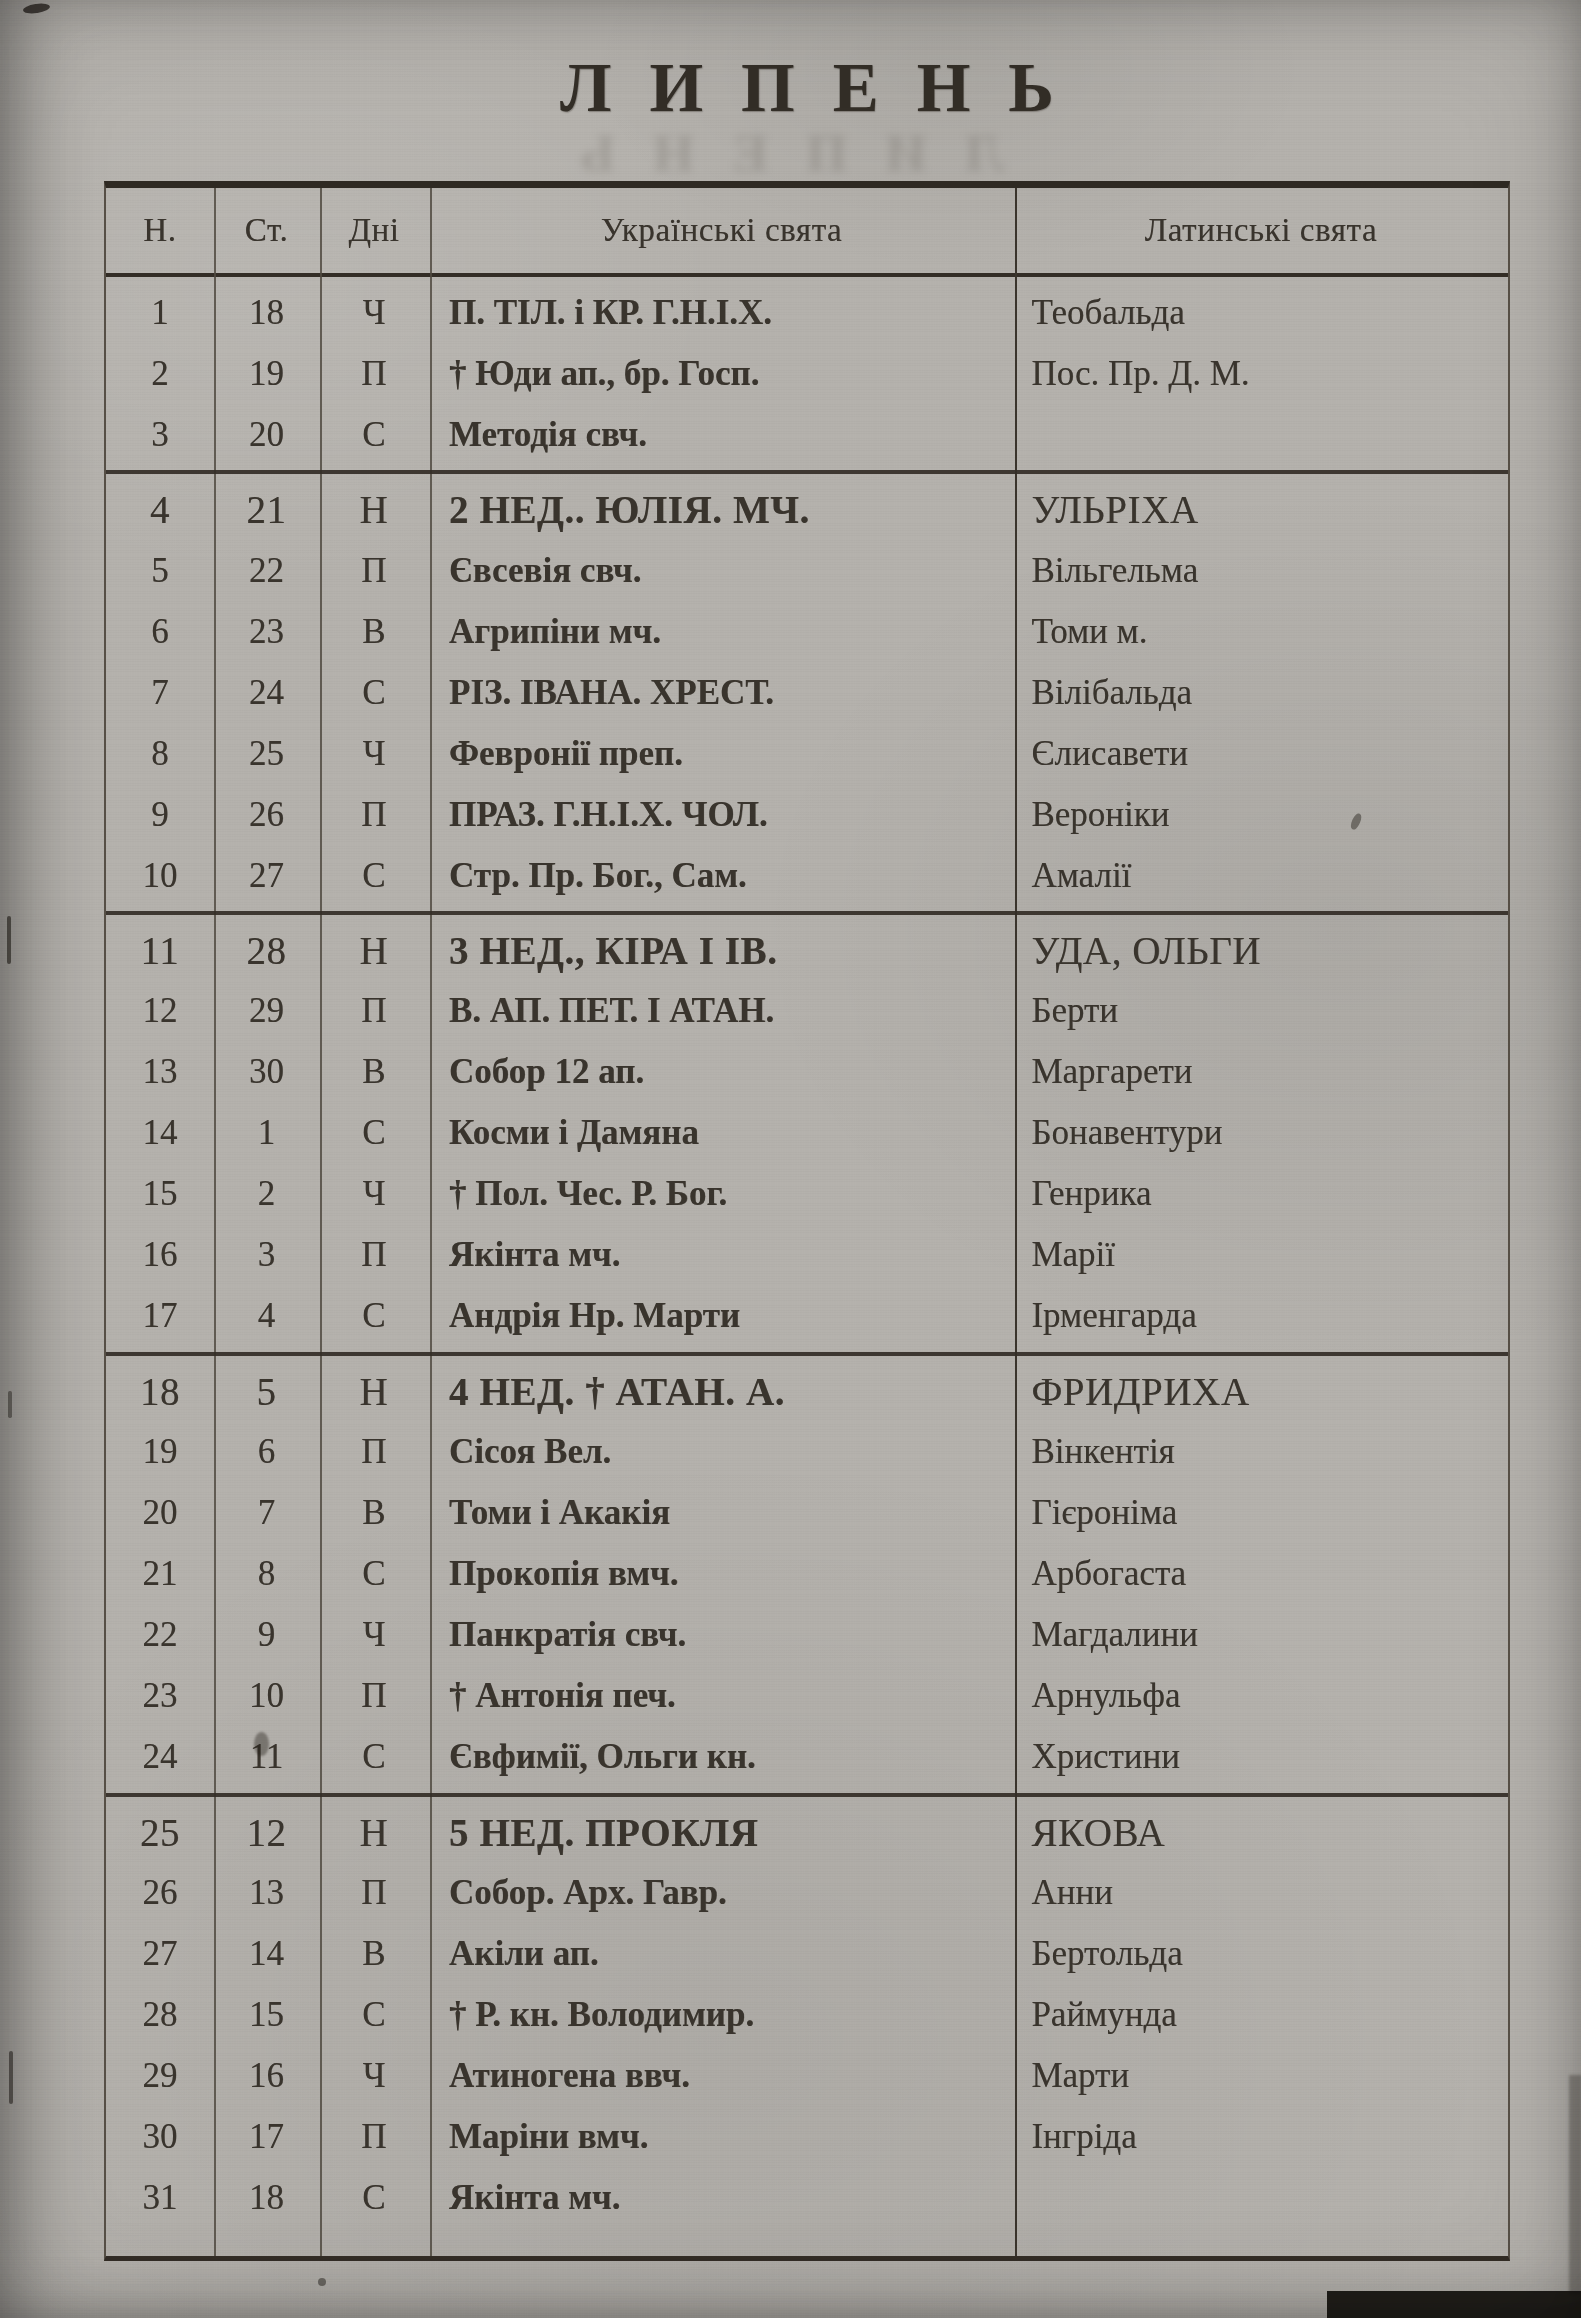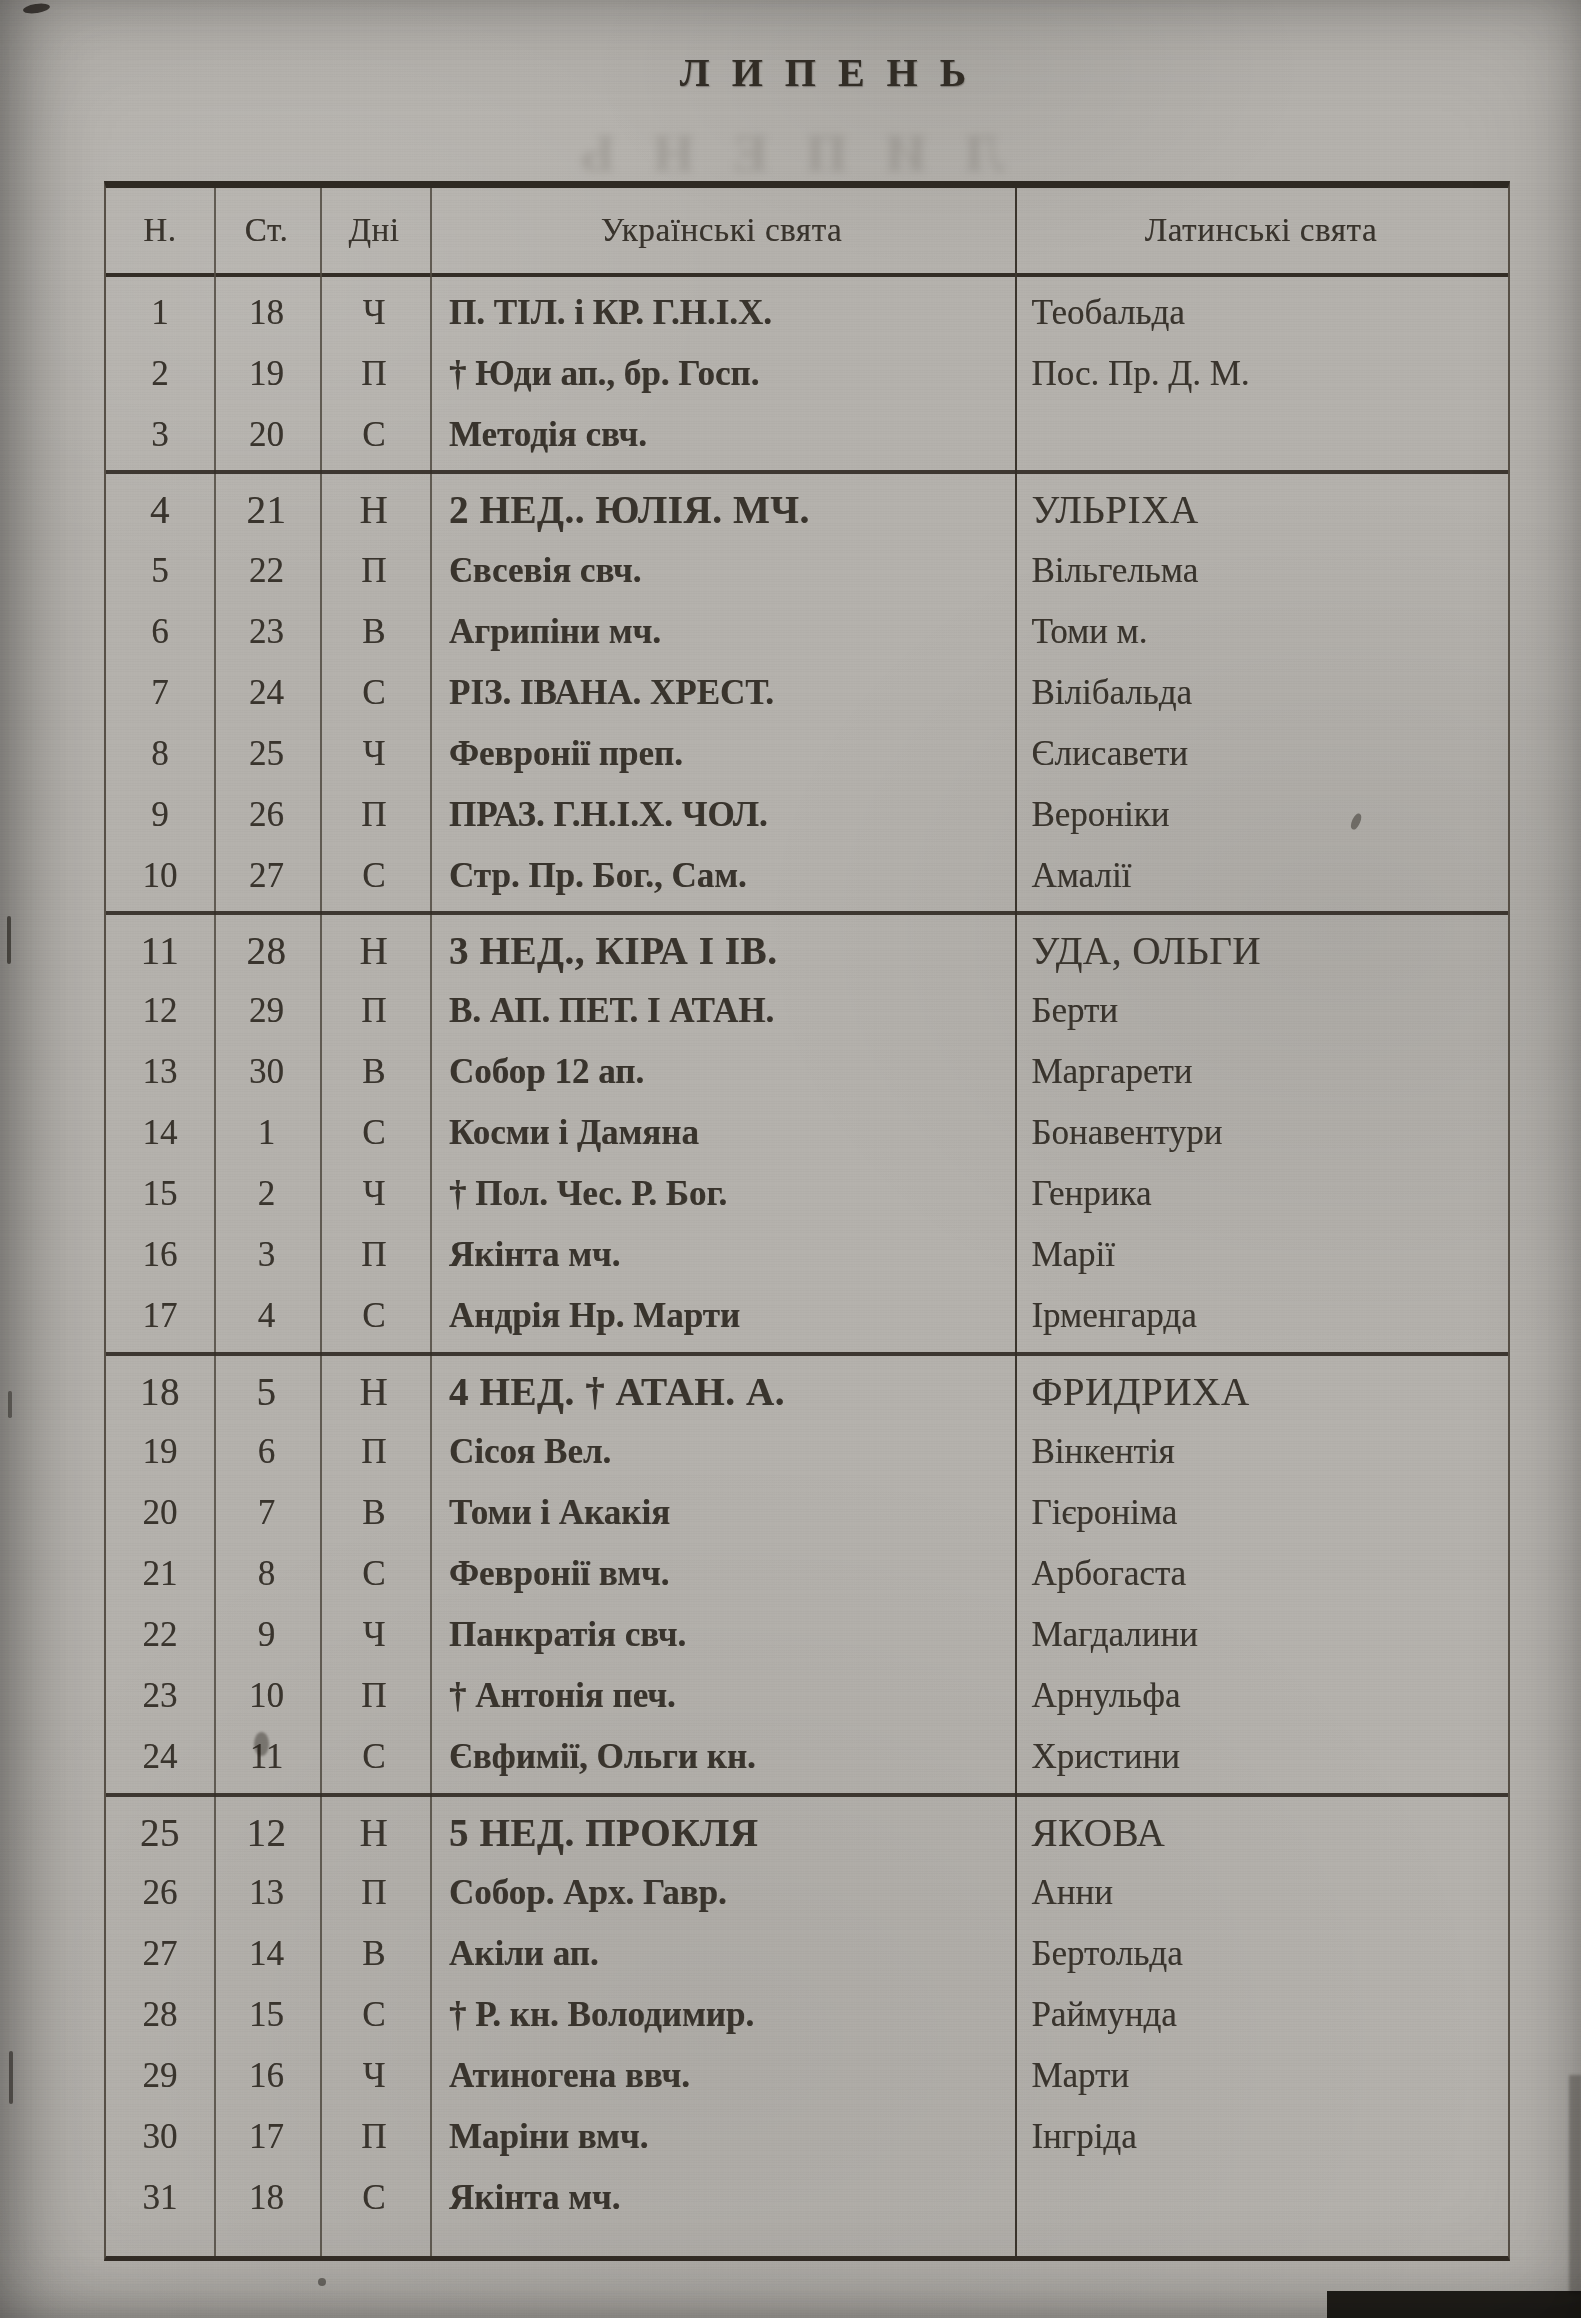--- a/index.html
+++ b/index.html
@@ -17,22 +17,22 @@
   .grain{position:absolute;inset:0;pointer-events:none;
     background-image:
       repeating-linear-gradient(0deg, rgba(0,0,0,.014) 0 0.6px, transparent 0.6px 1.7px),
       repeating-linear-gradient(90deg, rgba(255,255,255,.016) 0 0.6px, transparent 0.6px 1.7px);}
   .vignette{position:absolute;inset:0;pointer-events:none;
     box-shadow:inset 0 0 116px rgba(0,0,0,.16),
                inset 41px 0 75px -29px rgba(0,0,0,.33),
                inset -23px 0 64px -32px rgba(0,0,0,.22),
                inset 0 -29px 70px -35px rgba(0,0,0,.2);}
   .title{
-    position:absolute;top:49px;left:120px;width:1406px;
-    text-align:center;font-size:40px;font-weight:bold;
+    position:absolute;top:49px;left:104px;width:1406px;
+    text-align:center;font-size:69px;font-weight:bold;
     letter-spacing:.55em;text-indent:.55em;
     color:#332e27;text-shadow:0.6px 0.6px 1.2px rgba(40,35,28,.35);
   }
   .ghost{
     position:absolute;top:123px;left:70px;width:1406px;
     text-align:center;font-size:53px;font-weight:bold;
     letter-spacing:.72em;color:#6e6962;opacity:.28;
     transform:scaleX(-1);filter:blur(4px);pointer-events:none;
   }
   .cal{
@@ -240,21 +240,21 @@
           <div class="cell cn">20</div>
           <div class="cell cs">7</div>
           <div class="cell cd">В</div>
           <div class="cell cu">Томи і Акакія</div>
           <div class="cell cl">Гієроніма</div>
         </div>
         <div class="row">
           <div class="cell cn">21</div>
           <div class="cell cs">8</div>
           <div class="cell cd">С</div>
-          <div class="cell cu">Февронії вмч.</div>
+          <div class="cell cu">Прокопія вмч.</div>
           <div class="cell cl">Арбогаста</div>
         </div>
         <div class="row">
           <div class="cell cn">22</div>
           <div class="cell cs">9</div>
           <div class="cell cd">Ч</div>
           <div class="cell cu">Панкратія свч.</div>
           <div class="cell cl">Магдалини</div>
         </div>
         <div class="row">

